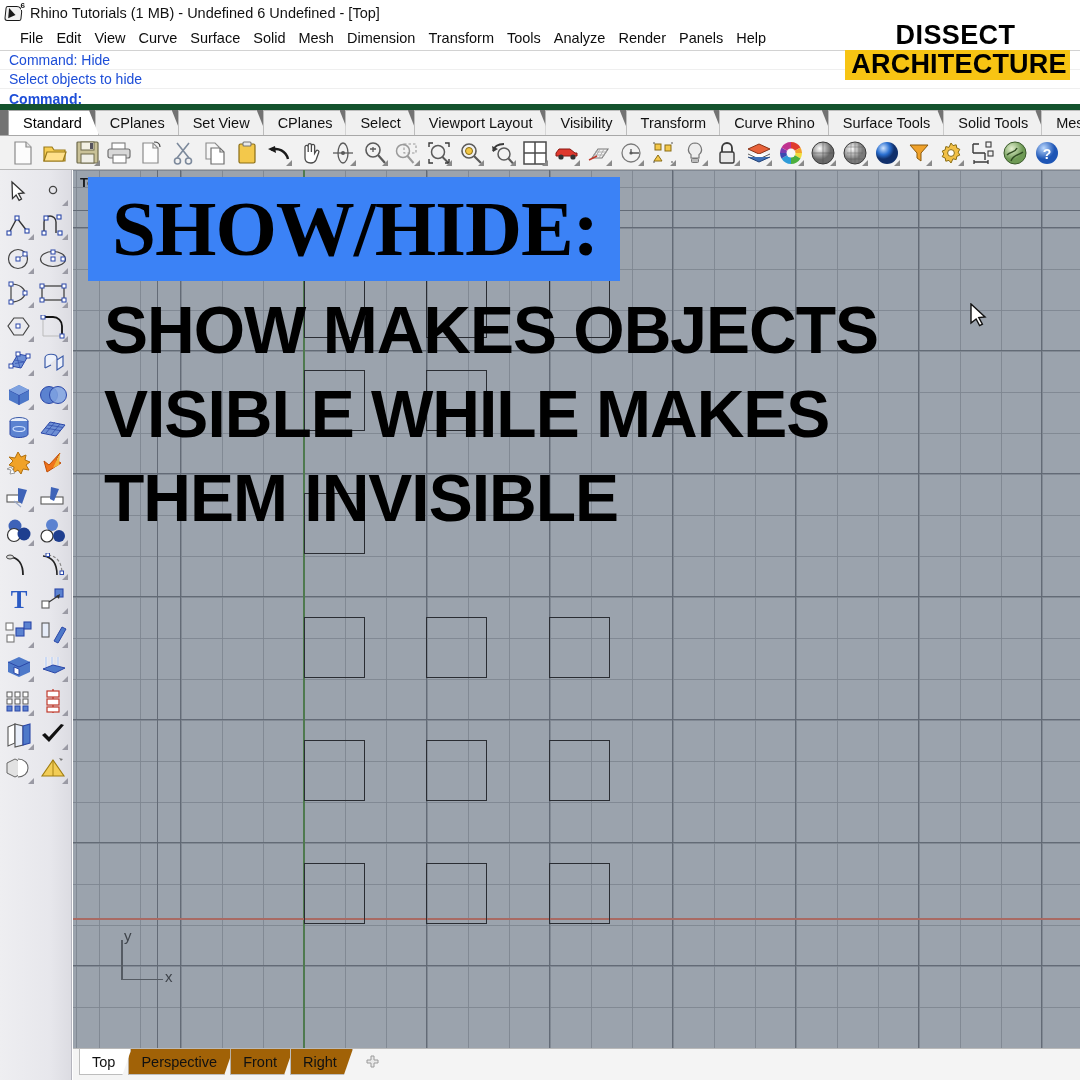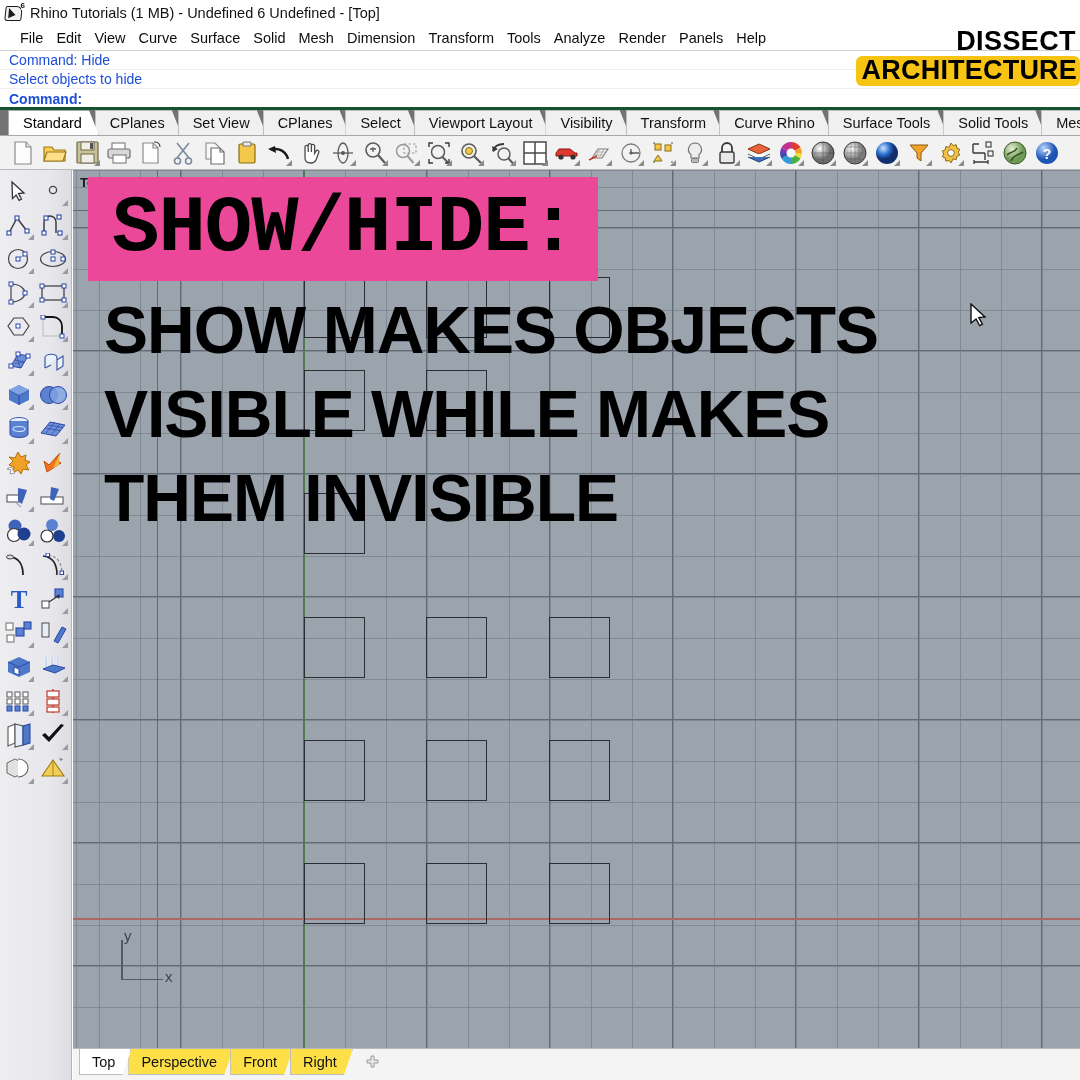--- a/index.html
+++ b/index.html
@@ -54,36 +54,36 @@
   
   .cmdarea {
     position: absolute; left: 0; top: 50px; width: 1080px; height: 59px;
     background: #ffffff;
     border-top: 1px solid #d2d2d2;
   }
   .cmd-line {
     height: 19px; line-height: 19px; font-size: 14px; color: #1d4ed8;
     padding-left: 9px; border-bottom: 1px solid #efefef;
   }
-  .cmd-line.current { font-weight: bold; border-bottom: 3px solid #14532d; height: 21px; line-height: 21px;}
+  .cmd-line.current { font-weight: bold; border-bottom: 6px solid #14532d; height: 21px; line-height: 21px;}
 
   
   .brand {
-    position: absolute; right: 0px; top: 28px; width: 245px;
-    text-align: right; z-index: 40; line-height: 1;
+    position: absolute; right: 0px; top: 22px; width: 245px;
+    text-align: center; z-index: 40; line-height: 1;
   }
   .brand .l1 {
     font-size: 27px; font-weight: bold; letter-spacing: 0.4px;
     color: #000; font-family: "Liberation Sans", sans-serif;
     padding-right: 4px;
   }
   .brand .l2 {
     display: inline-block; margin-top: 1px;
     font-size: 27px; font-weight: bold; letter-spacing: 0.2px;
-    color: #000; background: #F7C413; padding: 1px 3px 2px 6px; border-radius: 6px;
+    color: #000; background: #F7C413; padding: 1px 3px 2px 6px;
   }
 
   
   .tabbar {
     position: absolute; left: 0; top: 110px; width: 1080px; height: 26px;
     background: #737373; border-bottom: 1px solid #a8a8a8;
     display: flex; align-items: flex-end; padding-left: 8px;
   }
   .tab {
     position: relative; height: 25px; line-height: 25px;
@@ -172,44 +172,44 @@
   }
   .axis-icon .vline { position: absolute; left: 6px; top: 8px; width: 1.6px; height: 40px; background: #555b63; }
   .axis-icon .hline { position: absolute; left: 6px; top: 46.5px; width: 42px; height: 1.6px; background: #555b63; }
   .axis-icon .ylab { position: absolute; left: 9px; top: -5px; font-size: 15px; color: #3f444b; }
   .axis-icon .xlab { position: absolute; left: 50px; top: 36px; font-size: 15px; color: #3f444b; }
 
   
   .overlay { position: absolute; left: 0; top: 0; width: 1080px; height: 1080px; pointer-events: none; z-index: 30; }
   .ov-title {
     position: absolute; left: 88px; top: 177px;
-    background: #ec4899; color: #000;
+    background: #3b82f6; color: #000;
     font-size: 79px; font-weight: bold; letter-spacing: -1px;
     line-height: 104px; padding: 0 22px 0 24px;
-    font-family: Liberation Mono, monospace;
+    font-family: Liberation Serif, serif;
   }
   .ov-body {
     position: absolute; left: 104px; top: 288px; width: 960px;
     color: #000; font-size: 66px; font-weight: bold;
     line-height: 84px; letter-spacing: -1px;
     font-family: "Liberation Sans", sans-serif;
   }
 
   
   .cursor { position: absolute; left: 970px; top: 303px; z-index: 60; }
 
   
   .vptabs {
     position: absolute; left: 73px; top: 1048px; width: 1007px; height: 32px;
     background: #f4f4f4; border-top: 1px solid #b9b9b9;
     display: flex; align-items: flex-start; padding-left: 6px;
   }
   .vptab {
     height: 26px; line-height: 26px; font-size: 14.5px; color: #111;
-    padding: 0 15px 0 12px; background: #fde047;
+    padding: 0 15px 0 12px; background: #a16207;
     border: 1px solid #bdbdbd; border-top: none;
     margin-right: -3px;
     clip-path: polygon(0 0, 100% 0, calc(100% - 9px) 100%, 0 100%);
     white-space: nowrap; cursor: default;
   }
   .vptab.active { background: #ffffff; z-index: 4; }
   .vptab-add {
     width: 30px; height: 26px; display: flex; align-items: center; justify-content: center;
     margin-left: 8px; cursor: default;
   }

